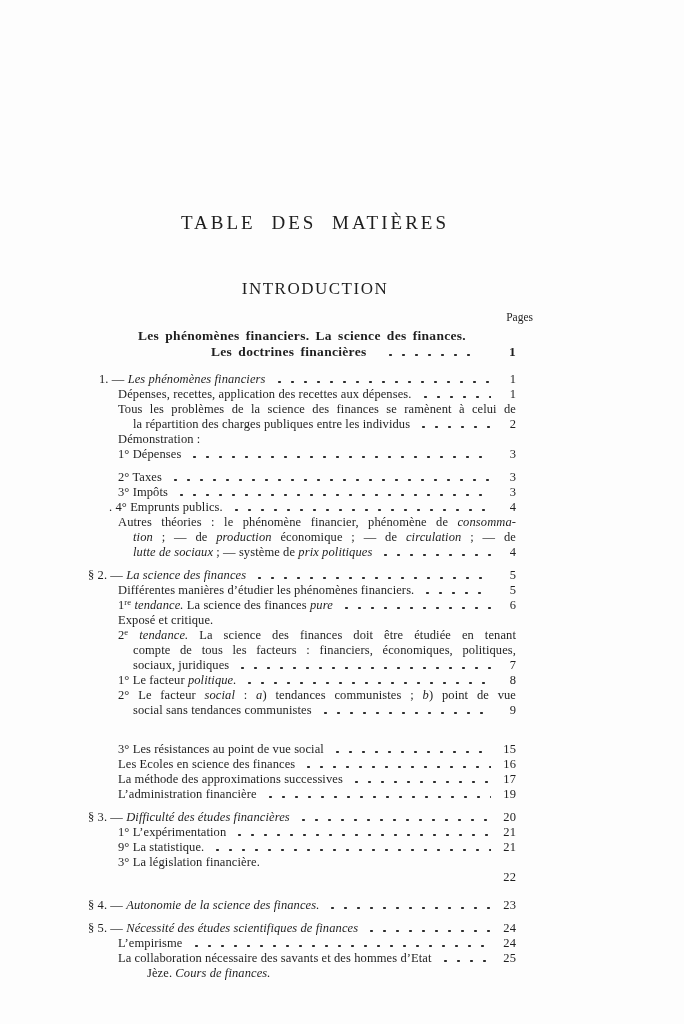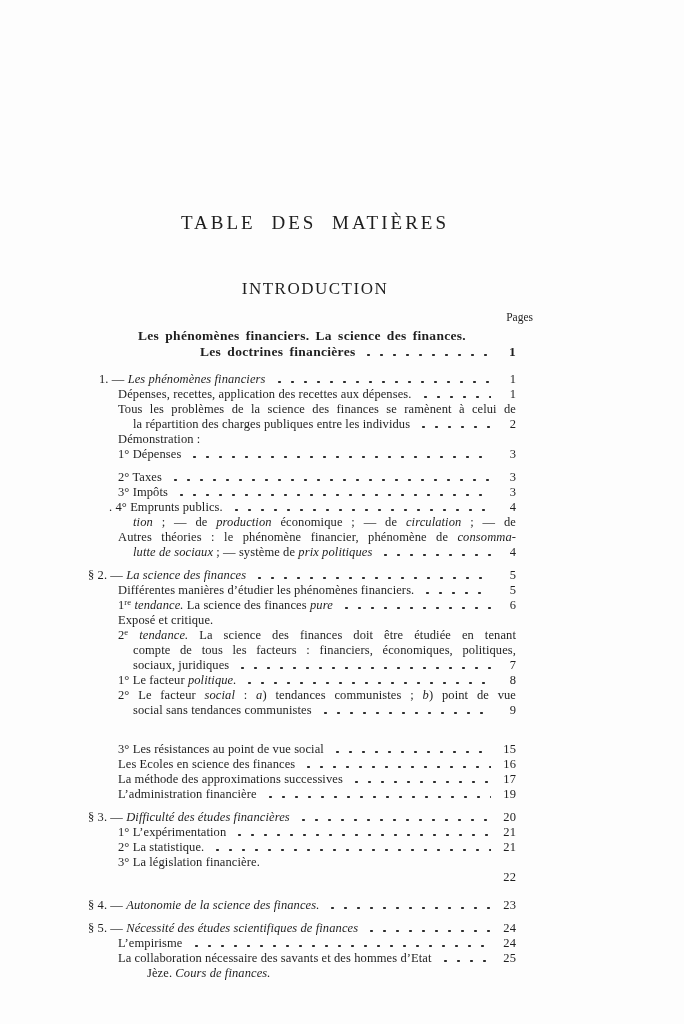--- a/index.html
+++ b/index.html
@@ -43,21 +43,21 @@
   }
   .chapter-heading {
     margin-top: 5px;
     font-weight: bold;
     font-size: 13.5px;
     line-height: 16px;
     letter-spacing: 0.3px;
     word-spacing: 2.5px;
   }
   .ch-line1 { text-align: center; }
-  .ch-line2-row { display: flex; }
+  .ch-line2-row { display: flex; gap: 11px; }
   .ch-spacer { flex: 0 0 112px; }
   .toc-list {
     margin-top: 12px;
     font-size: 12.5px;
     line-height: 15px;
     letter-spacing: 0.1px;
   }
   .toc-line { display: flex; }
   .toc-line.gap { margin-top: 8px; }
   .txt { white-space: pre-wrap; }
@@ -143,25 +143,25 @@
         <div class="toc-line" style="padding-left: 30px;">
           <span class="txt"><span>3° Impôts</span></span>
           <span class="leader"></span>
           <span class="pg">3</span>
         </div>
         <div class="toc-line" style="padding-left: 30px;">
           <span class="txt"><span class="pm">. </span><span>4° Emprunts publics.</span></span>
           <span class="leader"></span>
           <span class="pg">4</span>
         </div>
+        <div class="toc-line" style="padding-left: 30px;">
+          <span class="txt just"><span>Autres théories : le phénomène financier, phénomène de </span><span class="i">consomma-</span></span>
+        </div>
         <div class="toc-line" style="padding-left: 45px;">
           <span class="txt just"><span class="i">tion</span><span> ; — de </span><span class="i">production</span><span> économique ; — de </span><span class="i">circulation</span><span> ; — de</span></span>
-        </div>
-        <div class="toc-line" style="padding-left: 30px;">
-          <span class="txt just"><span>Autres théories : le phénomène financier, phénomène de </span><span class="i">consomma-</span></span>
         </div>
         <div class="toc-line" style="padding-left: 45px;">
           <span class="txt"><span class="i">lutte de sociaux</span><span> ; — système de </span><span class="i">prix politiques</span></span>
           <span class="leader"></span>
           <span class="pg">4</span>
         </div>
         <div class="toc-line gap" style="padding-left: 0px;">
           <span class="txt"><span>§ 2. — </span><span class="i">La science des finances</span></span>
           <span class="leader"></span>
           <span class="pg">5</span>
@@ -227,21 +227,21 @@
           <span class="txt"><span>§ 3. — </span><span class="i">Difficulté des études financières</span></span>
           <span class="leader"></span>
           <span class="pg">20</span>
         </div>
         <div class="toc-line" style="padding-left: 30px;">
           <span class="txt"><span>1° L’expérimentation</span></span>
           <span class="leader"></span>
           <span class="pg">21</span>
         </div>
         <div class="toc-line" style="padding-left: 30px;">
-          <span class="txt"><span>2° La statistique.</span></span>
+          <span class="txt"><span>9° La statistique.</span></span>
           <span class="leader"></span>
           <span class="pg">21</span>
         </div>
         <div class="toc-line" style="padding-left: 30px; flex-direction: column;">
           <span class="txt"><span>3° La législation financière.</span></span>
           <span class="leader"></span>
           <span class="pg">22</span>
         </div>
         <div class="toc-line gap" style="padding-left: 0px;">
           <span class="txt"><span>§ 4. — </span><span class="i">Autonomie de la science des finances.</span></span>

